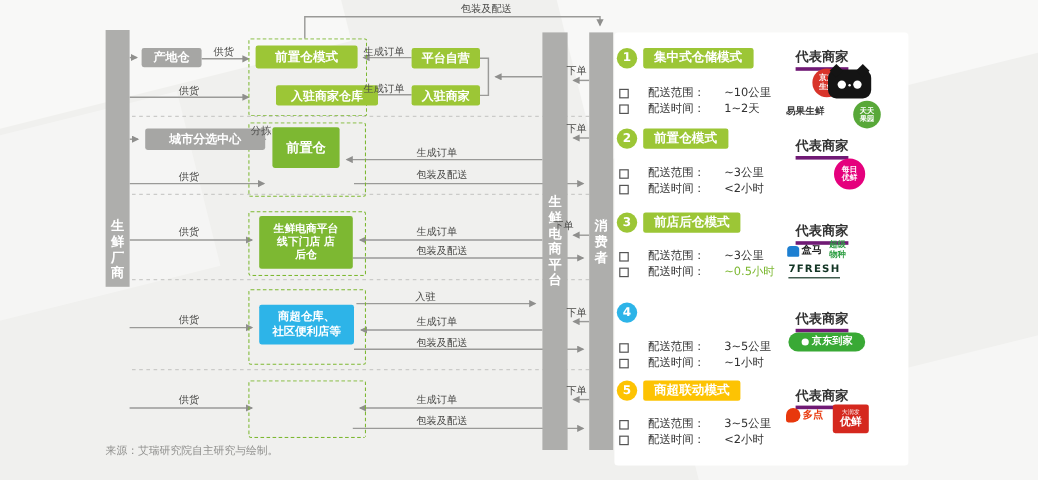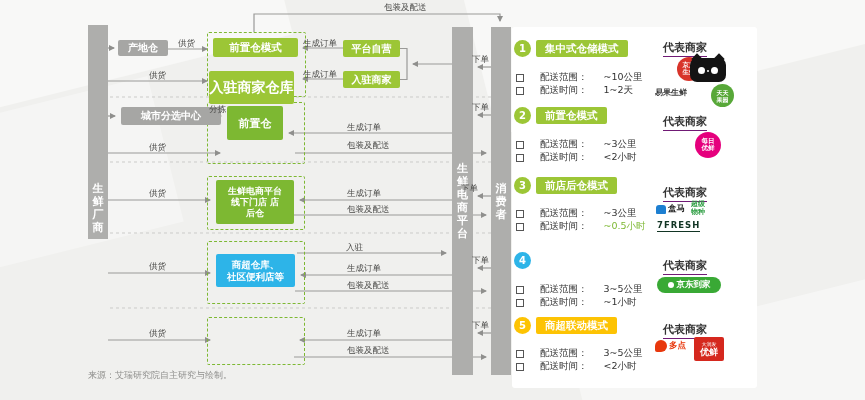--- a/index.html
+++ b/index.html
@@ -16,21 +16,21 @@
   .albl{position:absolute;z-index:3;font-size:8.5px;color:#4a4a48;white-space:nowrap;}
   .panel{position:absolute;left:512px;top:27px;width:245px;height:361px;background:#fff;z-index:2;border-radius:3px;}
   .mode{position:absolute;left:0;width:245px;height:62px;}
   .mode-head{position:absolute;left:2px;top:0;display:flex;align-items:center;gap:5px;}
   .mode-num{width:17px;height:17px;border-radius:50%;color:#fff;font-weight:bold;font-size:10px;
             display:flex;align-items:center;justify-content:center;flex:0 0 auto;}
   .mode-title{height:17px;line-height:17px;padding:0 9px;color:#fff;font-weight:bold;font-size:10.5px;border-radius:2px;}
   .bullet{position:absolute;left:4px;display:flex;align-items:center;gap:16px;font-size:9.5px;color:#333;white-space:nowrap;}
   .cb{width:6px;height:6px;border:1px solid #555;background:#fff;flex:0 0 auto;}
   .mtitle{position:absolute;left:151px;font-size:11px;font-weight:bold;color:#333;
-          border-bottom:1px solid #701a75;padding-bottom:1px;}
+          border-bottom:3px solid #701a75;padding-bottom:1px;}
   .logo{position:absolute;display:flex;align-items:center;justify-content:center;text-align:center;}
   .lg-circle{border-radius:50%;color:#fff;font-weight:bold;margin-left:18px;}
   .src{position:absolute;left:88px;top:369px;font-size:9px;color:#90908e;z-index:3;}
 </style>
 </head>
 <body>
 
 <div class="stage">
 
   <div class="deco" style="left:-80px;top:-70px;width:360px;height:150px;transform:rotate(-14deg);opacity:.5;"></div>
@@ -108,21 +108,21 @@
 台</div>
   </div>
   <div class="vbar" style="left:491px;top:27px;width:20px;height:348px;align-items:center;">
     <div class="vtxt">消
 费
 者</div>
   </div>
 
   <div class="gbox" style="left:118px;top:40px;width:50px;height:16px;background:#a6a6a4;font-size:10px;">产地仓</div>
   <div class="gbox" style="left:213px;top:38px;width:85px;height:19px;background:#9cc636;font-size:10.5px;">前置仓模式</div>
-  <div class="gbox" style="left:209px;top:71px;width:85px;height:33px;background:#9cc636;font-size:14px;">入驻商家仓库</div>
+  <div class="gbox" style="left:230px;top:71px;width:85px;height:17px;background:#9cc636;font-size:10px;">入驻商家仓库</div>
   <div class="gbox" style="left:343px;top:40px;width:57px;height:17px;background:#9cc636;font-size:10px;">平台自营</div>
   <div class="gbox" style="left:343px;top:71px;width:57px;height:17px;background:#9cc636;font-size:10px;">入驻商家</div>
   <div class="gbox" style="left:121px;top:107px;width:100px;height:18px;background:#a6a6a4;font-size:10px;">城市分选中心</div>
   <div class="gbox" style="left:227px;top:106px;width:56px;height:34px;background:#7db832;font-size:11px;">前置仓</div>
   <div class="gbox pre" style="left:216px;top:180px;width:78px;height:44px;background:#7db832;font-size:9px;line-height:11px;">生鲜电商平台
 线下门店 店
 后仓</div>
   <div class="gbox pre" style="left:216px;top:254px;width:79px;height:33px;background:#2db4e8;font-size:9.5px;line-height:12px;">商超仓库、
 社区便利店等</div>
 

